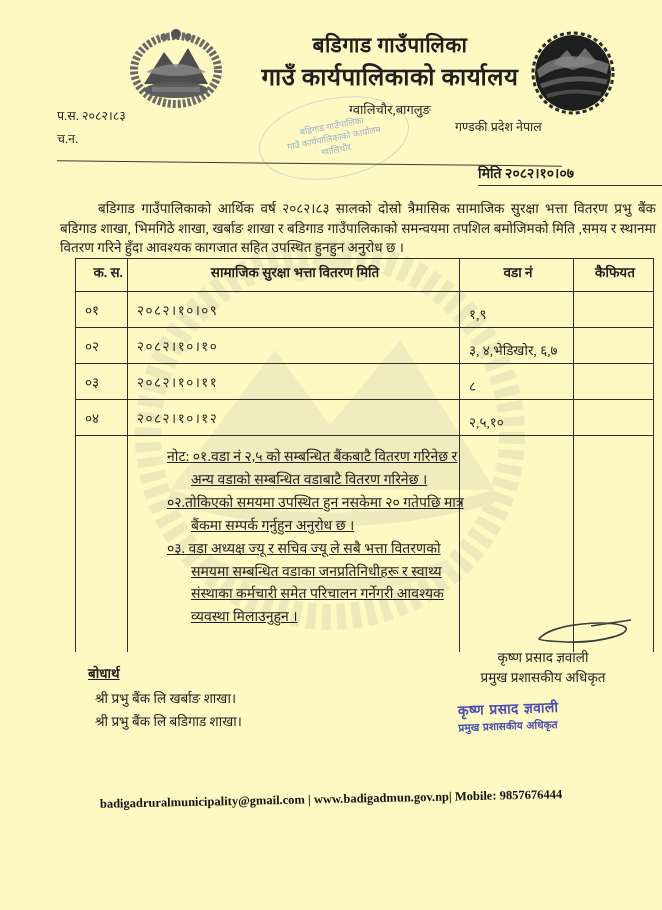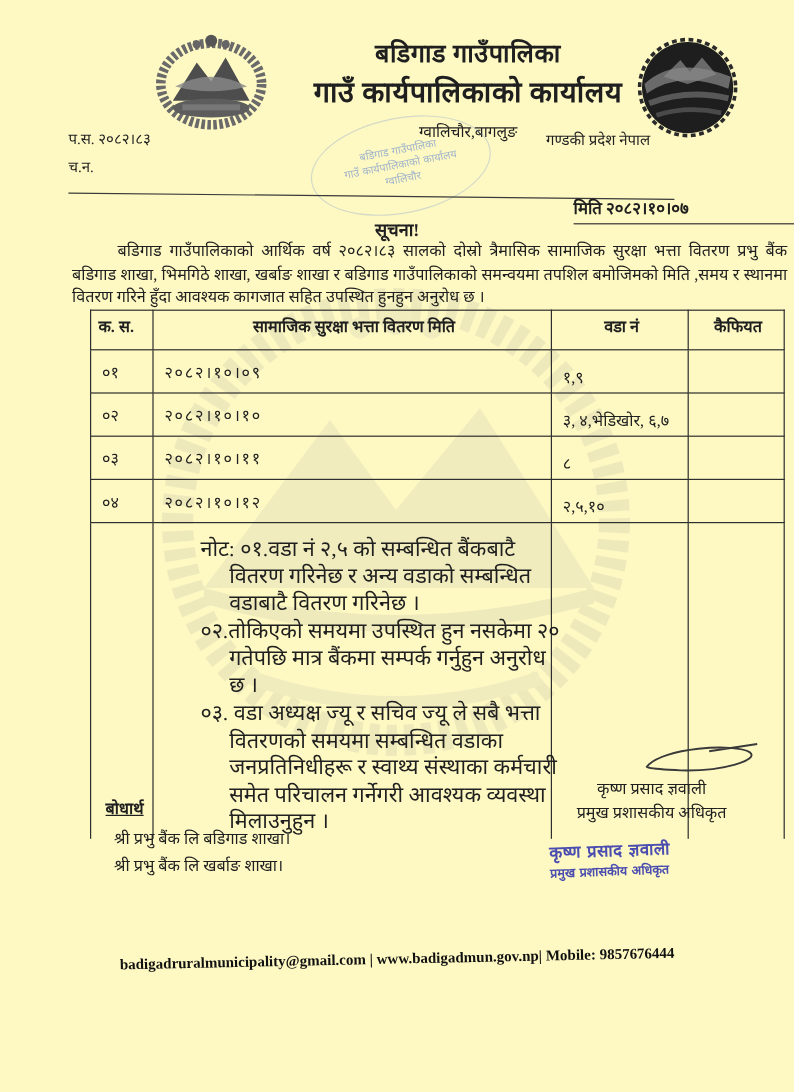--- a/index.html
+++ b/index.html
@@ -11,21 +11,21 @@
   }
   
   .emblem{position:absolute;}
   .emblem-left{left:122px;top:26px;width:108px;height:90px;}
   .emblem-right{left:523px;top:30px;width:100px;height:86px;}
   .head-center{position:absolute;left:240px;top:30px;width:300px;text-align:center;}
   .muni-name{font-size:21px;font-weight:bold;letter-spacing:.5px;}
   .office-name{font-size:24px;font-weight:bold;margin-top:1px;letter-spacing:.5px;}
   .addr{font-size:13px;margin-top:8px;}
   .ref-block{position:absolute;left:57px;top:105px;font-size:12.5px;line-height:23px;}
-  .province{position:absolute;left:455px;top:108px;font-size:12.5px;}
+  .province{position:absolute;left:455px;top:118px;font-size:12.5px;}
   
   .faint-stamp{
     position:absolute;left:258px;top:98px;width:150px;height:78px;
     transform:rotate(-11deg);color:#6d8ecf;opacity:.65;
     font-family:"DejaVu Sans",sans-serif;font-size:9px;line-height:12px;
     text-align:center;border:1.5px solid rgba(109,142,207,.45);border-radius:50%;
     display:flex;flex-direction:column;justify-content:center;
   }
   .rule-main{position:absolute;left:57px;top:163px;width:505px;border-top:1.6px solid #3a3a3a;transform:rotate(.6deg);}
   .date-line{
@@ -36,26 +36,26 @@
   
   .notice-title{position:absolute;left:0;right:0;top:181px;text-align:center;font-size:15px;font-weight:bold;}
   .notice-body{
     position:absolute;left:60px;top:199px;width:596px;
     font-size:13.5px;line-height:19.5px;text-align:justify;text-indent:38px;
   }
   
   .dist-table{position:absolute;left:75px;top:258px;border-collapse:collapse;table-layout:fixed;width:578px;}
   .dist-table th,.dist-table td{border:1.3px solid #2e2e2e;font-weight:normal;font-size:13.5px;vertical-align:middle;}
   .dist-table th{text-align:center;padding:4px 4px 10px 7px;font-weight:600;vertical-align:top;}
-  .dist-table th.c-sn{text-align:left;padding-left:6px;}
+  .dist-table th.c-sn{text-align:right;padding-left:6px;}
   .dist-table td{padding:2px 4px 2px 9px;height:29px;}
   .dist-table td.date{letter-spacing:1.5px;}
   .dist-table td.ward{vertical-align:bottom;padding-bottom:4px;}
   .dist-table tr.note-row td{border-bottom:none;height:212px;vertical-align:top;}
-  .note-block{padding:8px 0 0 30px;font-size:18px;line-height:22.5px;width:300px;}
+  .note-block{padding:8px 0 0 30px;font-size:14px;line-height:22.5px;width:300px;text-decoration:underline;}
   .note-item{padding-left:24px;text-indent:-24px;margin-bottom:1px;}
   
   .sig-stroke{position:absolute;left:533px;top:617px;width:102px;height:32px;}
   .sig-block{position:absolute;left:448px;top:648px;width:190px;text-align:center;font-size:13.5px;line-height:20px;}
   .stamp-blue{
     position:absolute;left:458px;top:697px;width:195px;text-align:left;
     color:#3b3fae;font-family:"DejaVu Sans",sans-serif;font-weight:bold;
     transform:rotate(-2deg);opacity:.92;
   }
   .stamp-blue .s-name{font-size:14px;letter-spacing:.3px;}
@@ -122,21 +122,20 @@
   <div class="ref-block">
     <div>प.स. २०८२।८३</div>
     <div>च.न.</div>
   </div>
 
   <div class="province">गण्डकी प्रदेश नेपाल</div>
 
   <div class="rule-main"></div>
   <div class="date-line">मिति २०८२।१०।०७</div>
 
-  <div class="notice-title">सूचना!</div>
   <div class="notice-body">बडिगाड गाउँपालिकाको आर्थिक वर्ष २०८२।८३ सालको दोस्रो त्रैमासिक सामाजिक सुरक्षा भत्ता वितरण प्रभु बैंक बडिगाड शाखा, भिमगिठे शाखा, खर्बाङ शाखा र बडिगाड गाउँपालिकाको समन्वयमा तपशिल बमोजिमको मिति ,समय र स्थानमा वितरण गरिने हुँदा आवश्यक कागजात सहित उपस्थित हुनहुन अनुरोध छ ।</div>
 
   <table class="dist-table">
     <colgroup>
         <col style="width:52px">
         <col style="width:332px">
         <col style="width:114px">
         <col style="width:80px">
       </colgroup>
     <tbody>
@@ -193,19 +192,19 @@
     <div>प्रमुख प्रशासकीय अधिकृत</div>
   </div>
 
   <div class="stamp-blue">
     <div class="s-name">कृष्ण प्रसाद ज्ञवाली</div>
     <div class="s-title">प्रमुख प्रशासकीय अधिकृत</div>
   </div>
 
   <div class="cc-block">
     <div class="cc-heading">बोधार्थ</div>
+    <div class="cc-item">श्री प्रभु बैंक लि खर्बाङ शाखा।</div>
     <div class="cc-item">श्री प्रभु बैंक लि बडिगाड शाखा।</div>
-    <div class="cc-item">श्री प्रभु बैंक लि खर्बाङ शाखा।</div>
   </div>
 
   <div class="footer-line">badigadruralmunicipality@gmail.com | www.badigadmun.gov.np| Mobile: 9857676444</div>
 
 </div>
 
 </body></html>

